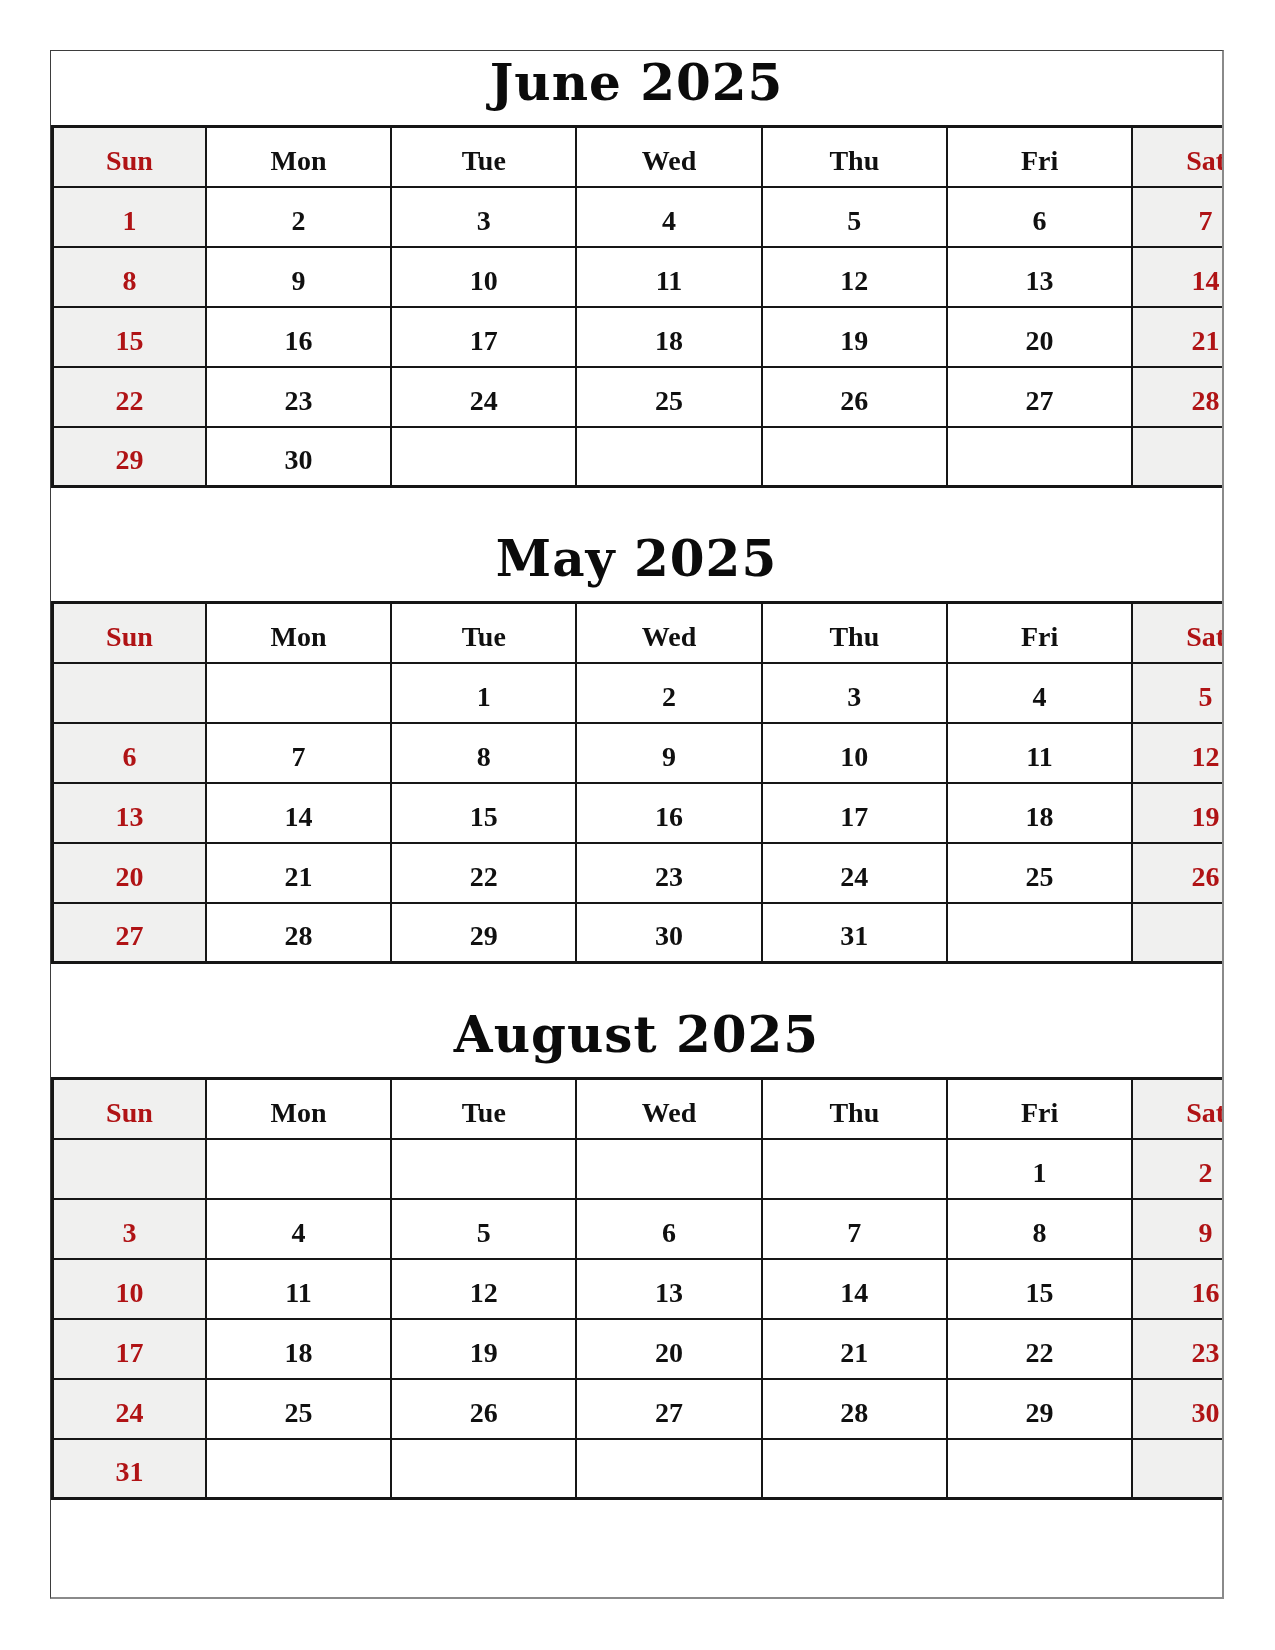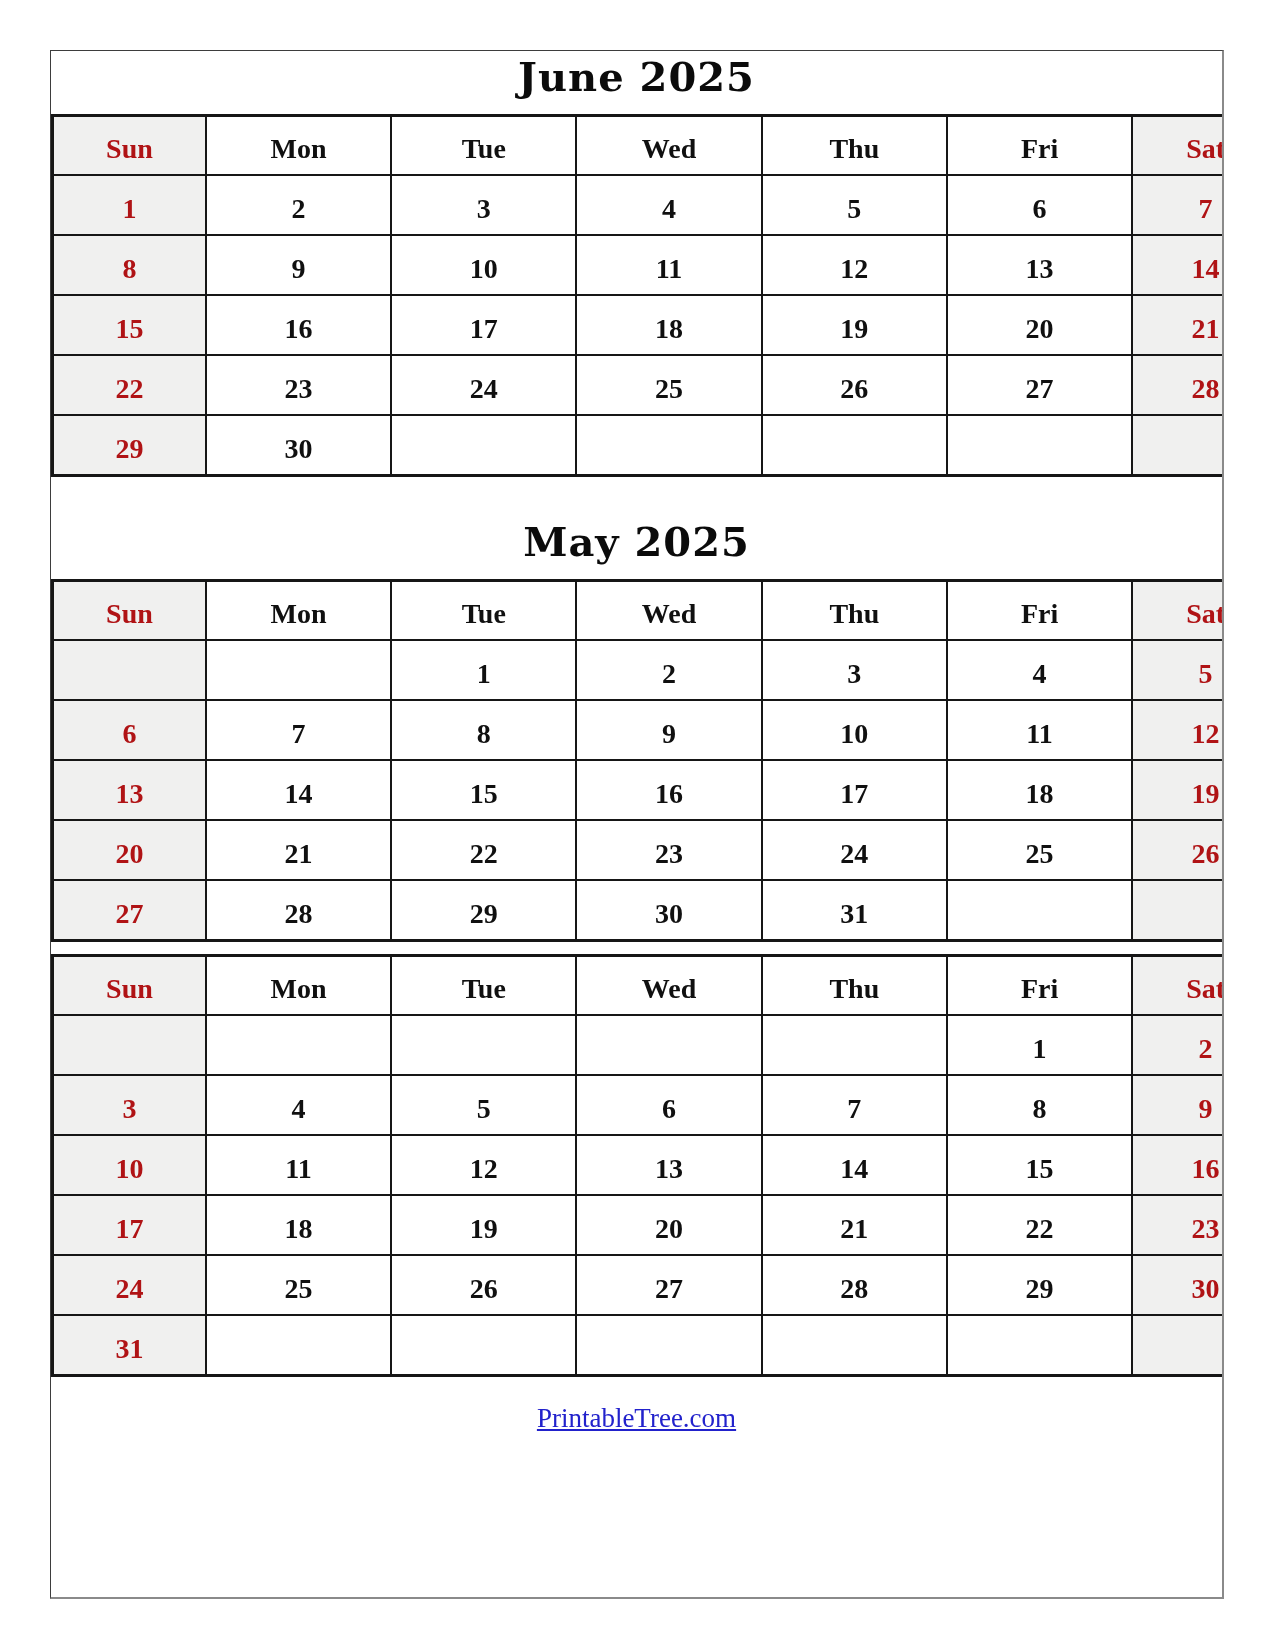--- a/index.html
+++ b/index.html
@@ -20,21 +20,21 @@
     width: 1174px; height: 1549px;
     border: 1px solid #3d3d3d;
     border-right: 2px solid #8a8a8a;
     border-bottom: 2px solid #8a8a8a;
     overflow: hidden;
   }
   .month-title {
     text-align: center;
     font-family: "DejaVu Serif", serif;
     font-weight: 700;
-    font-size: 40px;
+    font-size: 50px;
     line-height: 1.12;
     letter-spacing: 1px;
     color: #0b0b0b;
     margin: 4px 0 14px 0;
   }
   .month + .month .month-title {
     margin: 43px 0 14px 0;
   }
   table.cal {
     width: 1230px;
@@ -218,20 +218,21 @@
                 <td>29</td>
                 <td>30</td>
                 <td>31</td>
                 <td></td>
                 <td class="weekend"></td>
               </tr>
             </tbody>
           </table>
         </section>
         <section class="month">
+          <h1 class="month-title">August 2025</h1>
           <table class="cal">
             <colgroup>
               <col class="c-sun">
               <col class="c-mid">
               <col class="c-mid">
               <col class="c-mid">
               <col class="c-mid">
               <col class="c-mid">
               <col class="c-sat">
             </colgroup>
@@ -298,17 +299,14 @@
                 <td></td>
                 <td></td>
                 <td></td>
                 <td></td>
                 <td class="weekend"></td>
               </tr>
             </tbody>
           </table>
         </section>
       </div>
-    <div class="footer">
-      <a href="#">PrintableTree.com</a>
-    </div>
   </div>
 </div>
 
 </body></html>

